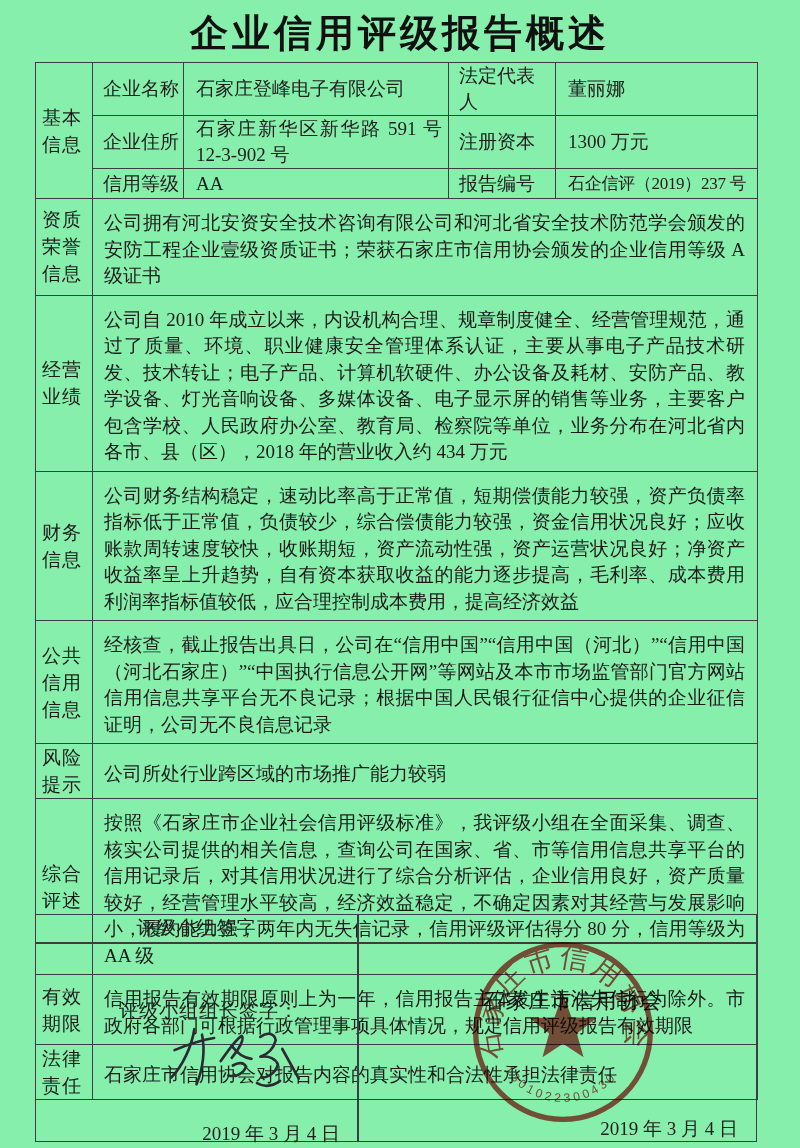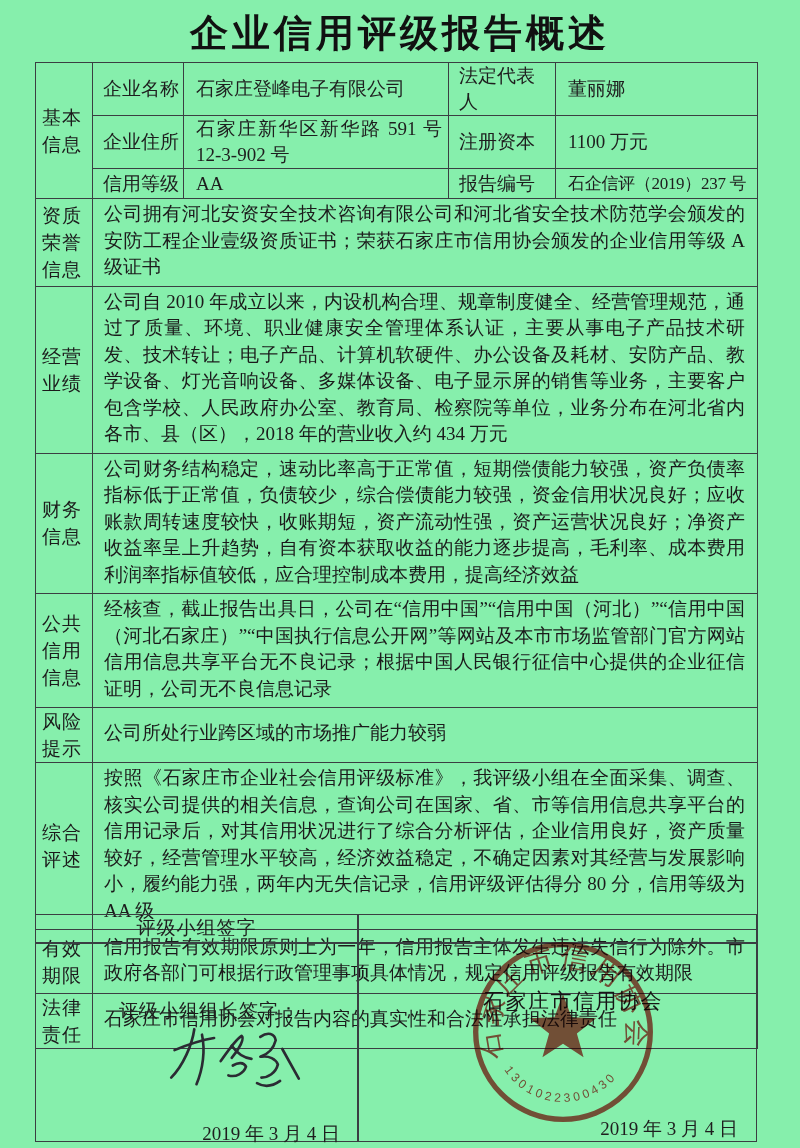--- a/index.html
+++ b/index.html
@@ -19,21 +19,21 @@
   table.main td { border:1.6px solid #3a3e42; vertical-align:middle; }
   td.sec {
     text-align:left; font-size:19px; letter-spacing:1px;
     line-height:27px; padding:0 6px; color:#1b1b1b;
   }
   td.lab { text-align:left; font-size:19px; padding:0 4px 0 10px; }
   td.val { text-align:left; font-size:19px; padding:0 6px 0 12px; }
   td.val.small { font-size:17px; white-space:nowrap; letter-spacing:-0.3px; }
   td.content {
     text-align:justify; font-size:19px; line-height:26.5px;
-    padding:2px 12px 5px 11px; color:#1b1b1b;margin-left:13px;
+    padding:11px 12px 5px 11px; color:#1b1b1b;margin-left:13px;
   }
   td.addr { text-align:justify; line-height:26px; }
   tr.h41 { height:41px; } tr.h52 { height:52px; } tr.h30 { height:30px; }
   tr.h70 { height:70px; } tr.h130 { height:130px; } tr.h133 { height:133px; }
   tr.h104 { height:104px; } tr.h46 { height:46px; } tr.h64 { height:64px; }
   tr.h43 { height:43px; }
 
   .sign-section {
     position:absolute; left:35px; top:914px; width:722px; height:228px;
     border:1.6px solid #3a3e42; box-sizing:border-box;
@@ -80,21 +80,21 @@
         <td class="sec" rowspan="3">基本信息</td>
         <td class="lab">企业名称</td>
         <td class="val">石家庄登峰电子有限公司</td>
         <td class="lab">法定代表人</td>
         <td class="val">董丽娜</td>
       </tr>
       <tr class="h52">
         <td class="lab">企业住所</td>
         <td class="val addr">石家庄新华区新华路 591 号 12-3-902 号</td>
         <td class="lab">注册资本</td>
-        <td class="val">1100 万元</td>
+        <td class="val">1300 万元</td>
       </tr>
       <tr class="h30">
         <td class="lab">信用等级</td>
         <td class="val">AA</td>
         <td class="lab">报告编号</td>
         <td class="val small">石企信评（2019）237 号</td>
       </tr>
       <tr class="h70">
         <td class="sec">资质荣誉信息</td>
         <td class="content" colspan="4">公司拥有河北安资安全技术咨询有限公司和河北省安全技术防范学会颁发的安防工程企业壹级资质证书；荣获石家庄市信用协会颁发的企业信用等级 A 级证书</td>

